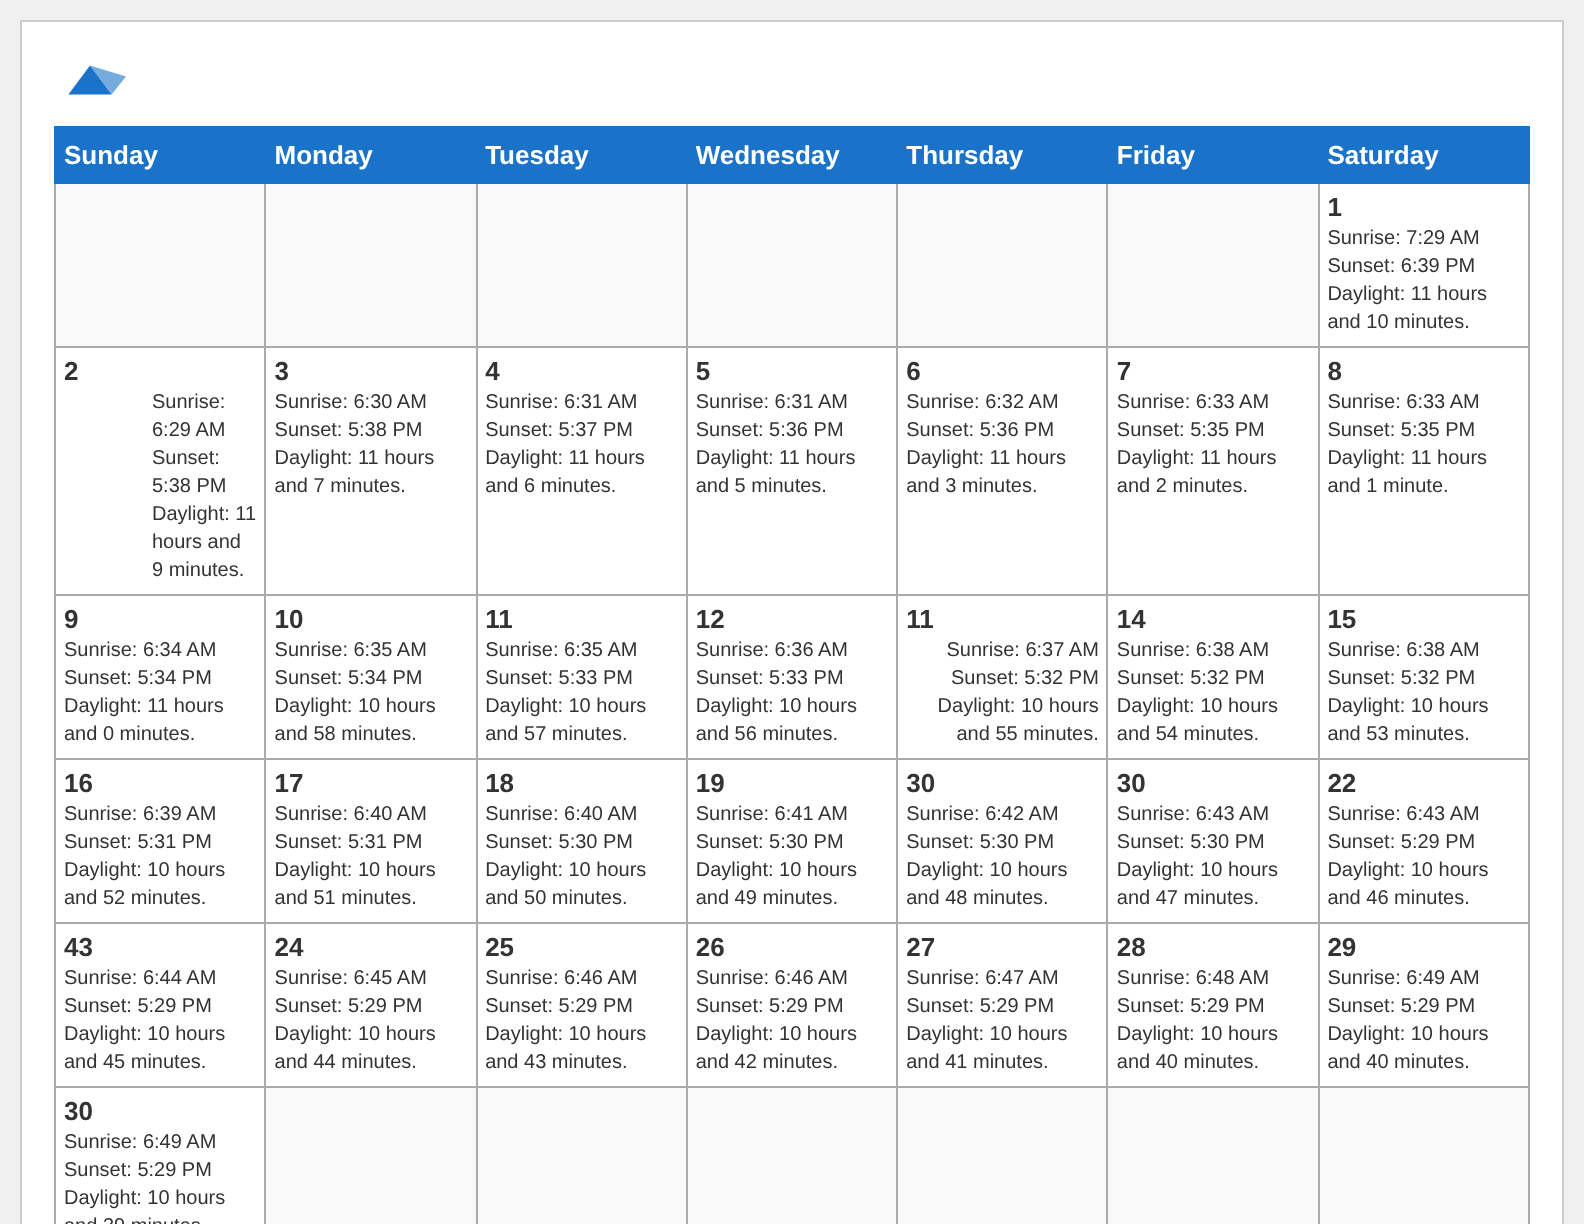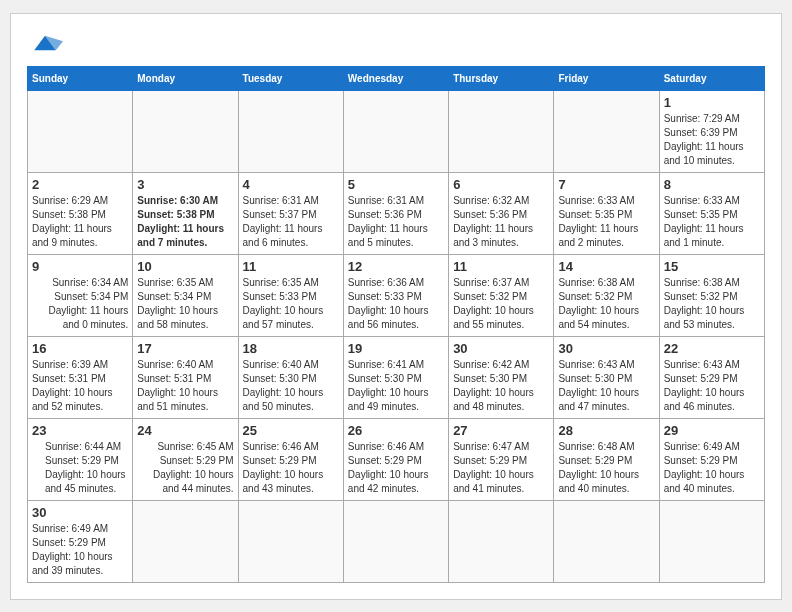--- a/index.html
+++ b/index.html
@@ -57,21 +57,21 @@
       margin-top: 2px;
     }
     .calendar-table {
       width: 100%;
       border-collapse: collapse;
       border: 1px solid #999;
     }
     .calendar-table th {
       background: #1a73c8;
       color: white;
-      font-size: 10px;
+      font-size: 13px;
       font-weight: bold;
       padding: 6px 4px;
       text-align: left;
       border: 1px solid #1a73c8;
     }
     .calendar-table td {
       vertical-align: top;
       border: 1px solid #aaa;
       width: calc(100% / 7);
       min-height: 80px;
@@ -141,27 +141,27 @@
           <td>
             <div class="day-number">1</div>
             <div class="day-info" style="white-space: pre-line;">Sunrise: 7:29 AM
 Sunset: 6:39 PM
 Daylight: 11 hours and 10 minutes.</div>
           </td>
         </tr>
         <tr>
           <td>
             <div class="day-number">2</div>
-            <div class="day-info" style="white-space: pre-line;">Sunrise: 6:29 AM
+            <div class="day-info" style="white-space: pre-line; margin-left: 44px;">Sunrise: 6:29 AM
 Sunset: 5:38 PM
 Daylight: 11 hours and 9 minutes.</div>
           </td>
           <td>
             <div class="day-number">3</div>
-            <div class="day-info" style="white-space: pre-line; font-weight: bold;">Sunrise: 6:30 AM
+            <div class="day-info" style="white-space: pre-line;">Sunrise: 6:30 AM
 Sunset: 5:38 PM
 Daylight: 11 hours and 7 minutes.</div>
           </td>
           <td>
             <div class="day-number">4</div>
             <div class="day-info" style="white-space: pre-line;">Sunrise: 6:31 AM
 Sunset: 5:37 PM
 Daylight: 11 hours and 6 minutes.</div>
           </td>
           <td>
@@ -185,21 +185,21 @@
           <td>
             <div class="day-number">8</div>
             <div class="day-info" style="white-space: pre-line;">Sunrise: 6:33 AM
 Sunset: 5:35 PM
 Daylight: 11 hours and 1 minute.</div>
           </td>
         </tr>
         <tr>
           <td>
             <div class="day-number">9</div>
-            <div class="day-info" style="white-space: pre-line; text-align: right;">Sunrise: 6:34 AM
+            <div class="day-info" style="white-space: pre-line;">Sunrise: 6:34 AM
 Sunset: 5:34 PM
 Daylight: 11 hours and 0 minutes.</div>
           </td>
           <td>
             <div class="day-number">10</div>
             <div class="day-info" style="white-space: pre-line;">Sunrise: 6:35 AM
 Sunset: 5:34 PM
 Daylight: 10 hours and 58 minutes.</div>
           </td>
           <td>
@@ -209,21 +209,21 @@
 Daylight: 10 hours and 57 minutes.</div>
           </td>
           <td>
             <div class="day-number">12</div>
             <div class="day-info" style="white-space: pre-line;">Sunrise: 6:36 AM
 Sunset: 5:33 PM
 Daylight: 10 hours and 56 minutes.</div>
           </td>
           <td>
             <div class="day-number">11</div>
-            <div class="day-info" style="white-space: pre-line;">Sunrise: 6:37 AM
+            <div class="day-info" style="white-space: pre-line; text-align: right;">Sunrise: 6:37 AM
 Sunset: 5:32 PM
 Daylight: 10 hours and 55 minutes.</div>
           </td>
           <td>
             <div class="day-number">14</div>
             <div class="day-info" style="white-space: pre-line;">Sunrise: 6:38 AM
 Sunset: 5:32 PM
 Daylight: 10 hours and 54 minutes.</div>
           </td>
           <td>
@@ -272,28 +272,28 @@
           </td>
           <td>
             <div class="day-number">22</div>
             <div class="day-info" style="white-space: pre-line;">Sunrise: 6:43 AM
 Sunset: 5:29 PM
 Daylight: 10 hours and 46 minutes.</div>
           </td>
         </tr>
         <tr>
           <td>
-            <div class="day-number">23</div>
-            <div class="day-info" style="white-space: pre-line; margin-left: 13px;">Sunrise: 6:44 AM
+            <div class="day-number">43</div>
+            <div class="day-info" style="white-space: pre-line;">Sunrise: 6:44 AM
 Sunset: 5:29 PM
 Daylight: 10 hours and 45 minutes.</div>
           </td>
           <td>
             <div class="day-number">24</div>
-            <div class="day-info" style="white-space: pre-line; text-align: right;">Sunrise: 6:45 AM
+            <div class="day-info" style="white-space: pre-line;">Sunrise: 6:45 AM
 Sunset: 5:29 PM
 Daylight: 10 hours and 44 minutes.</div>
           </td>
           <td>
             <div class="day-number">25</div>
             <div class="day-info" style="white-space: pre-line;">Sunrise: 6:46 AM
 Sunset: 5:29 PM
 Daylight: 10 hours and 43 minutes.</div>
           </td>
           <td>

